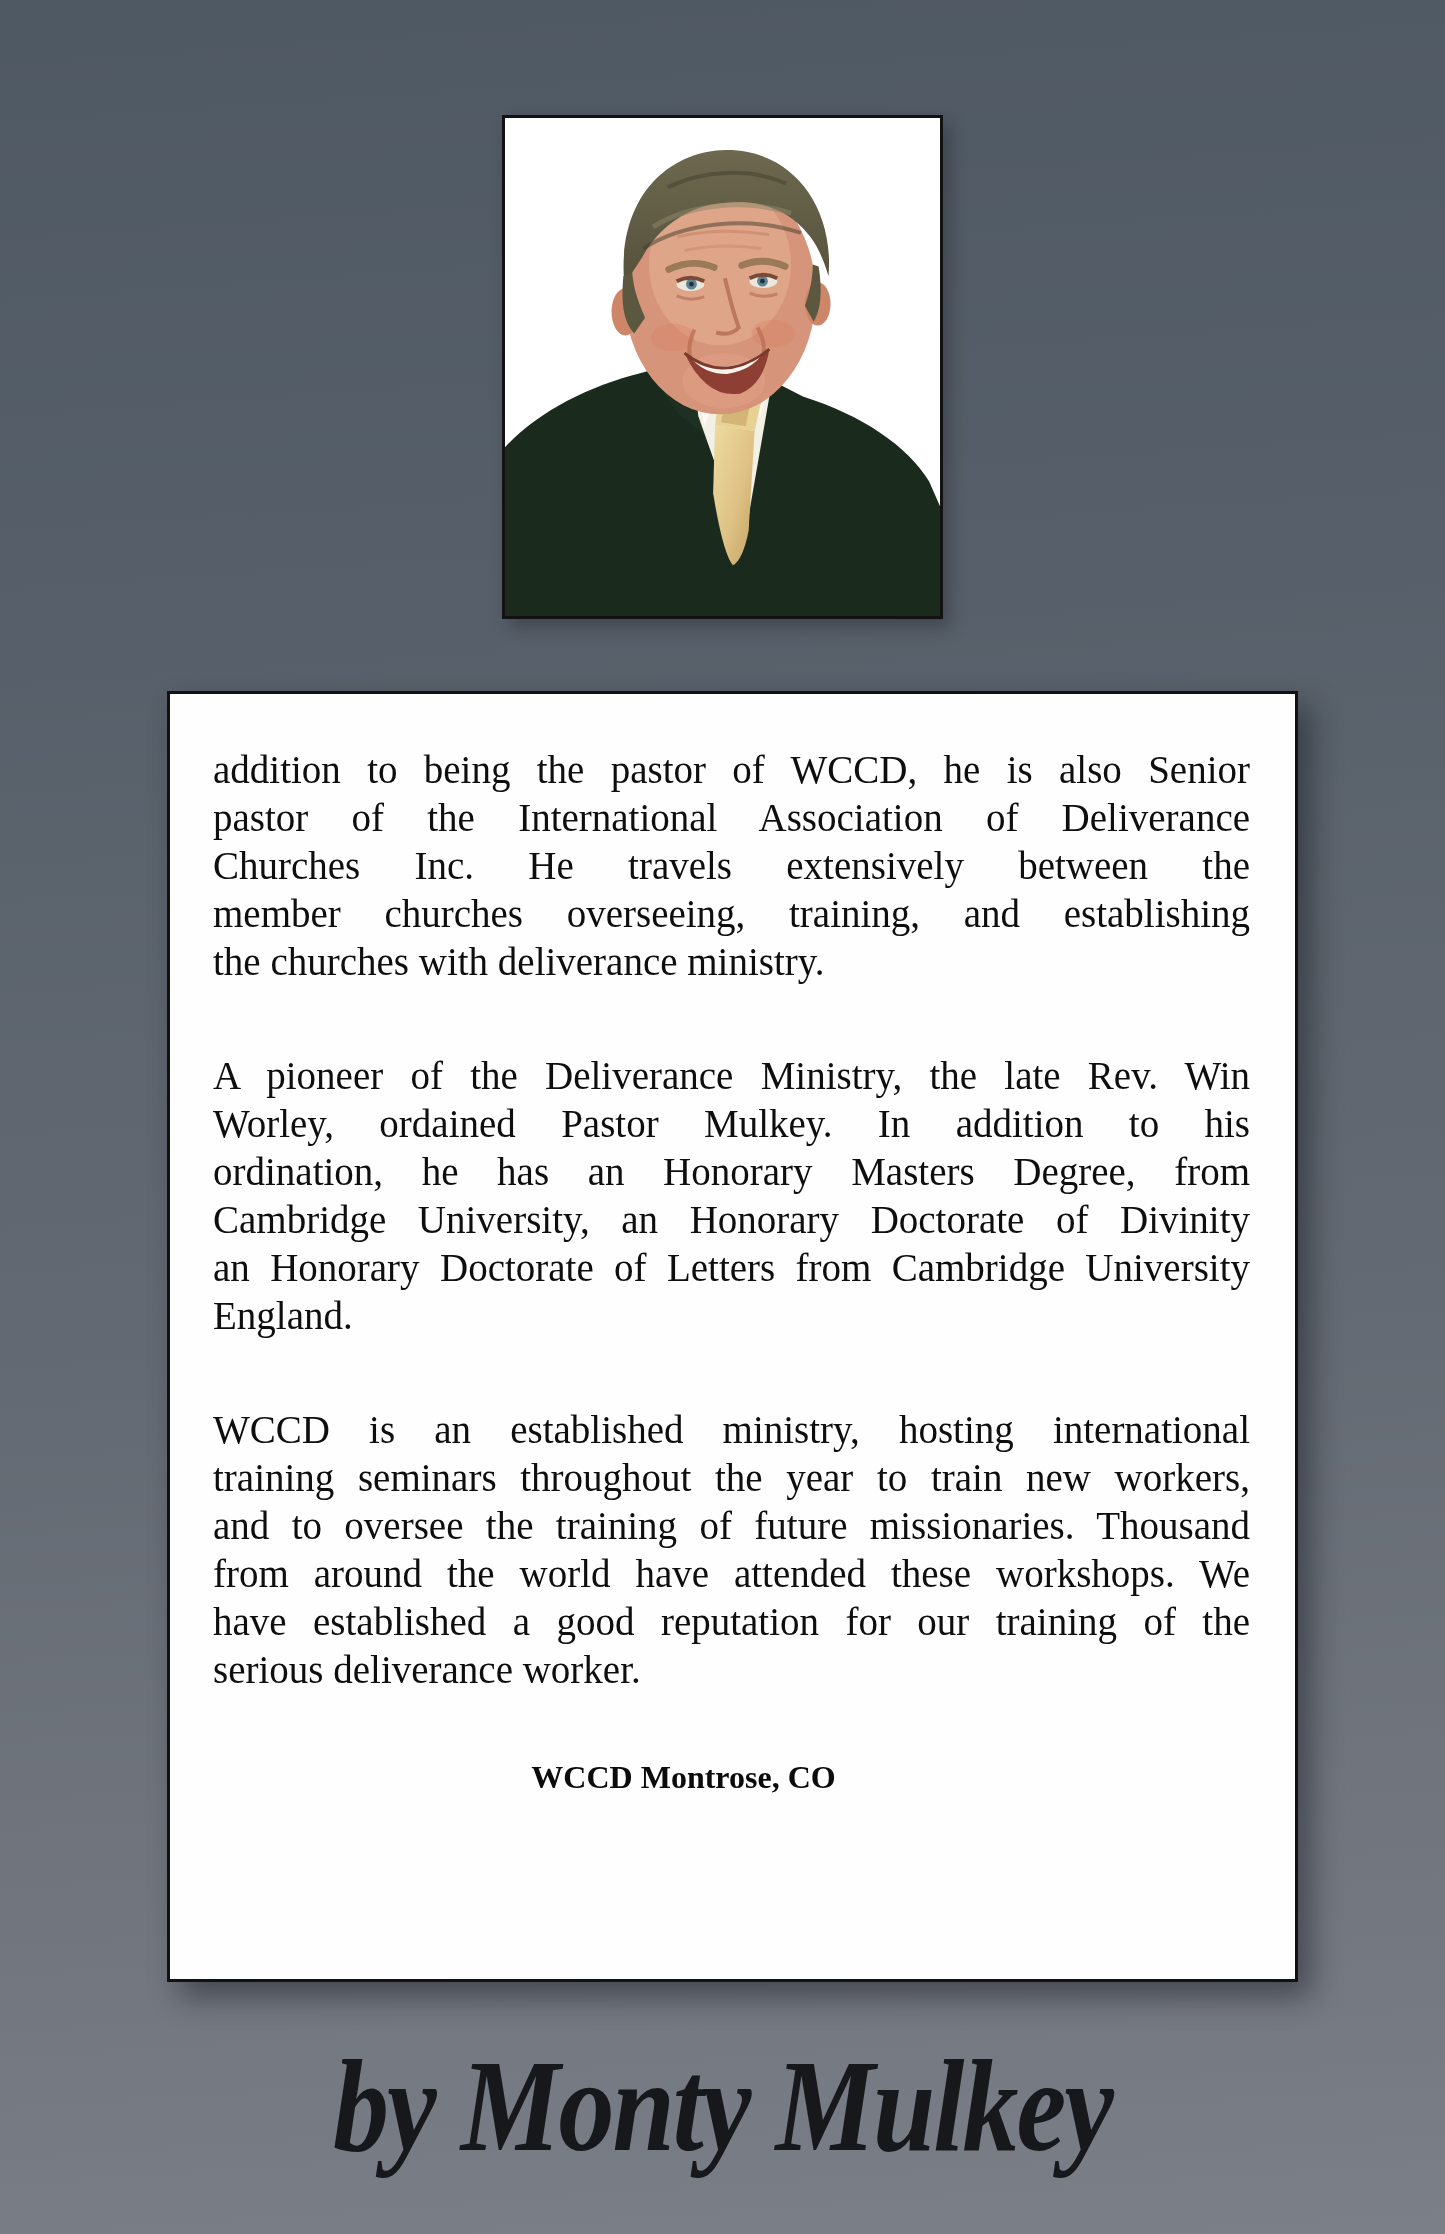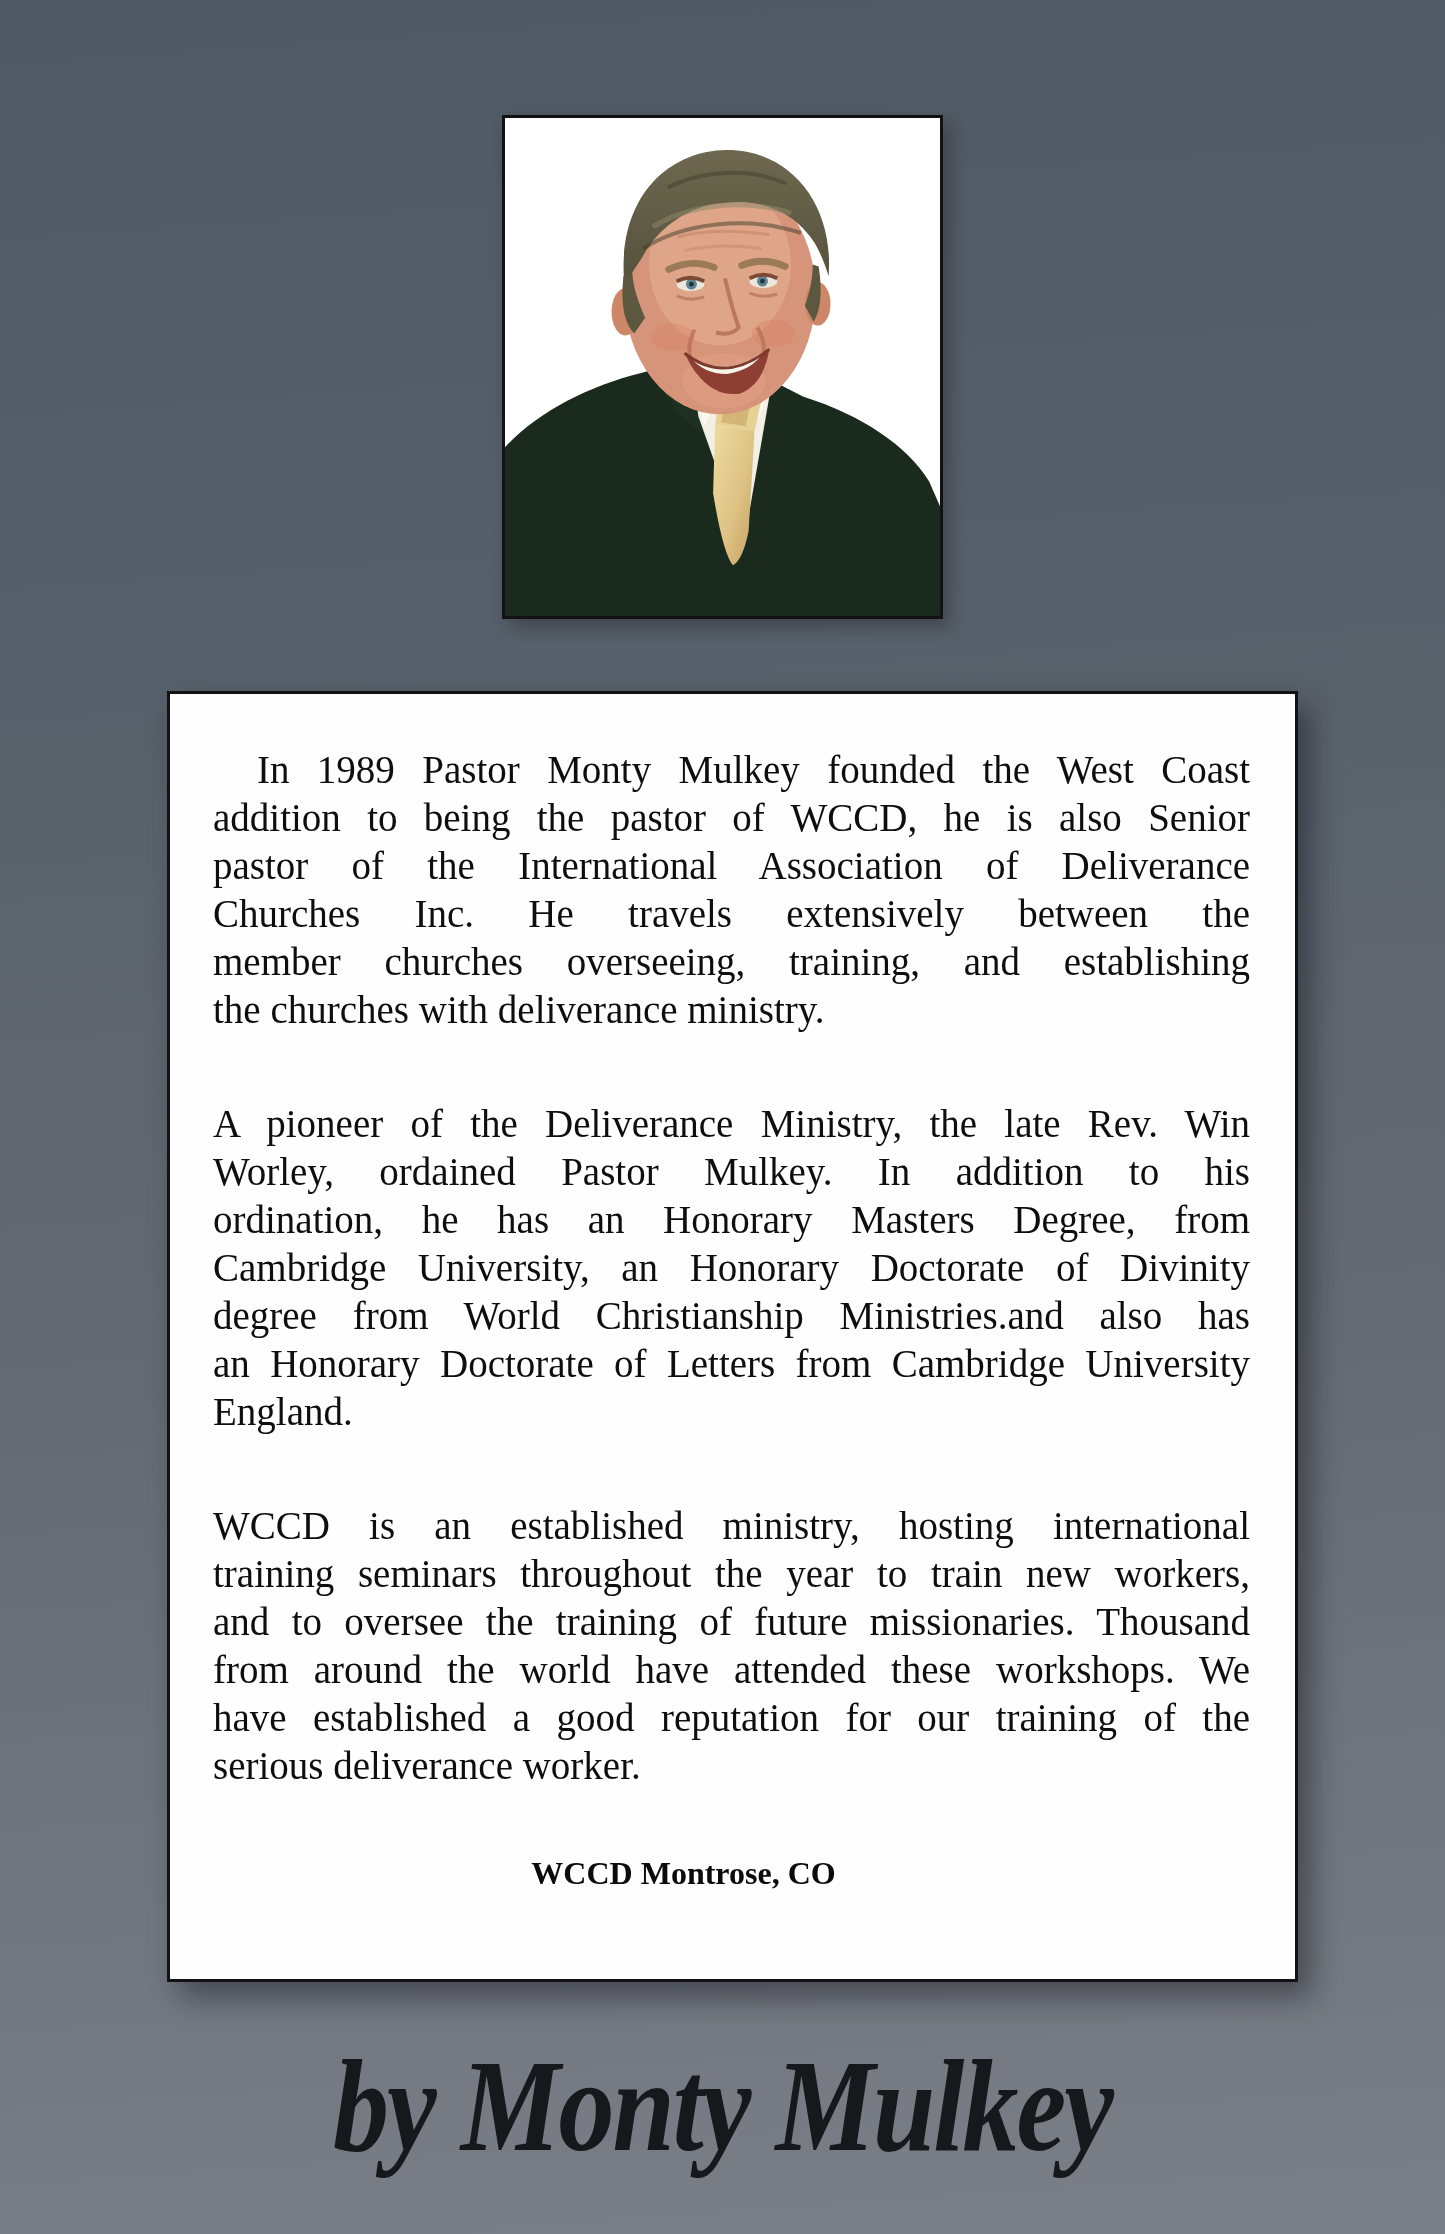--- a/index.html
+++ b/index.html
@@ -125,33 +125,31 @@
       <path d="M187,241 Q222,264 262,237 Q251,255 225,259 Q201,259 187,241 Z" fill="#f6f3ea"></path>
       <path d="M182,238 Q222,270 268,234" stroke="#7c3a2c" stroke-width="3" fill="none"></path>
 
       <path d="M175,120 Q220,110 268,118" stroke="#c07f63" stroke-width="3" fill="none" opacity="0.5"></path>
       <path d="M182,134 Q220,126 260,132" stroke="#c07f63" stroke-width="3" fill="none" opacity="0.4"></path>
     </svg>
   </div>
 
   <div class="bio-box">
     <div class="para">
-      <div class="bline indent">In 1989 Pastor Monty Mulkey founded the West Coast</div>
       <div class="bline">addition to being the pastor of WCCD, he is also Senior</div>
       <div class="bline">pastor of the International Association of Deliverance</div>
       <div class="bline">Churches Inc.  He travels extensively between the</div>
       <div class="bline">member churches overseeing, training, and establishing</div>
       <div class="bline last">the churches with deliverance ministry.</div>
     </div>
     <div class="para">
       <div class="bline">A pioneer of the Deliverance Ministry, the late Rev. Win</div>
       <div class="bline">Worley, ordained Pastor Mulkey.  In addition to his</div>
       <div class="bline">ordination, he has an Honorary Masters Degree, from</div>
       <div class="bline">Cambridge University, an Honorary Doctorate of Divinity</div>
-      <div class="bline">degree from World Christianship Ministries.and also has</div>
       <div class="bline">an Honorary Doctorate of Letters from Cambridge University</div>
       <div class="bline last">England.</div>
     </div>
     <div class="para">
       <div class="bline">WCCD is an established ministry, hosting international</div>
       <div class="bline">training seminars throughout the year to train new workers,</div>
       <div class="bline">and to oversee the training of future missionaries.  Thousand</div>
       <div class="bline">from around the world have attended these workshops.  We</div>
       <div class="bline">have established a good reputation for our training of the</div>
       <div class="bline last">serious deliverance worker.</div>

